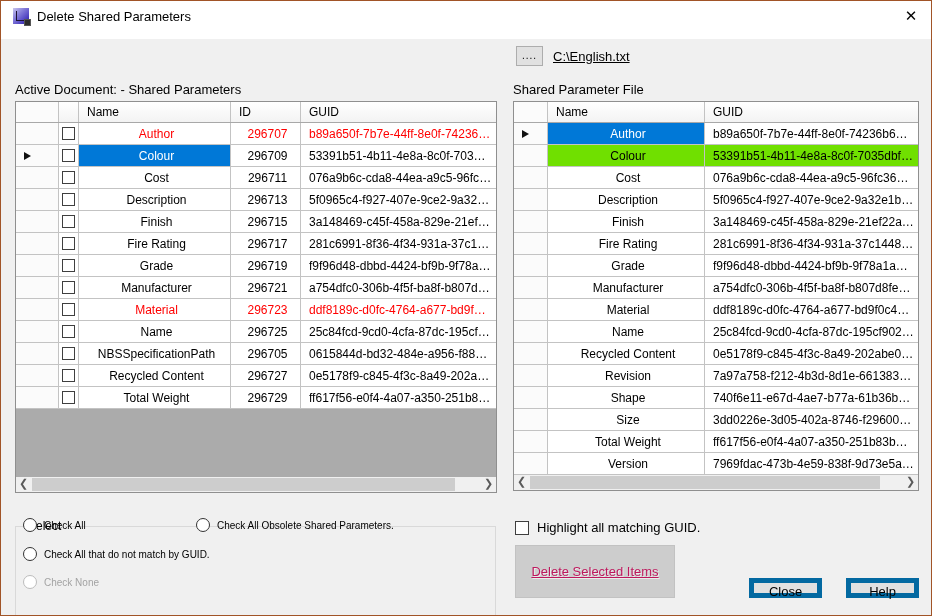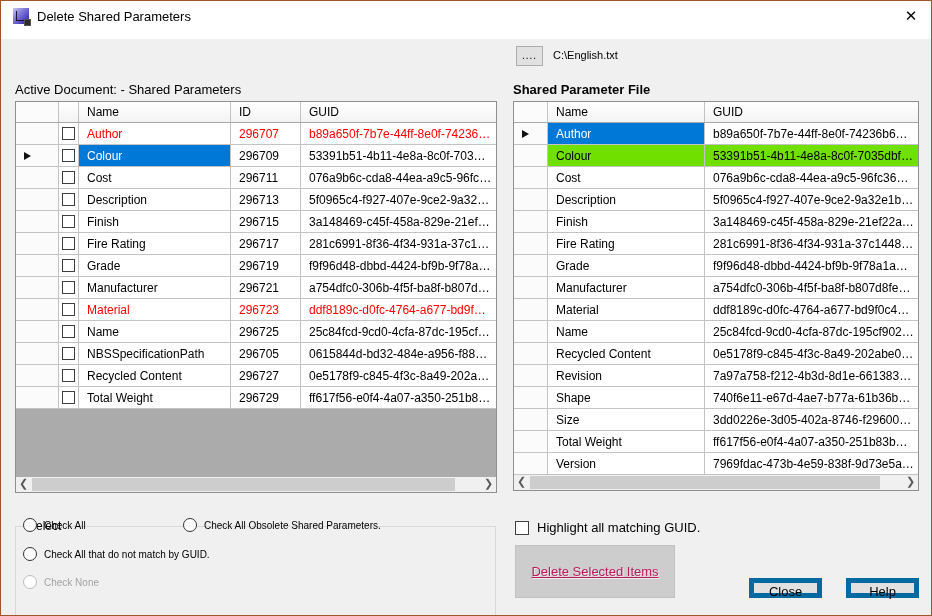--- a/index.html
+++ b/index.html
@@ -18,30 +18,30 @@
   .app-icon::after{content:"";position:absolute;right:-2px;bottom:-2px;width:5px;height:5px;
     background:#2b2b2b;border:1px solid #555;}
   .title{position:absolute;left:36px;top:8px;font-size:13px;}
   .close-btn{position:absolute;right:10px;top:6px;width:20px;height:18px;
     font-size:15px;line-height:18px;text-align:center;color:#000;cursor:default;}
   
   .section-label{position:absolute;font-size:13px;}
   .browse-btn{position:absolute;left:515px;top:45px;width:27px;height:20px;
     background:#e1e1e1;border:1px solid #adadad;font-size:10px;letter-spacing:1px;
     line-height:17px;text-align:center;box-sizing:border-box;}
-  .file-path{position:absolute;left:552px;top:48px;font-size:11px;}
+  .file-path{position:absolute;left:552px;top:48px;font-size:13px;text-decoration:underline;}
   
   .grid{position:absolute;background:#ababab;border:1px solid #8f8f8f;box-sizing:border-box;overflow:hidden;}
   .grid-left{left:14px;top:100px;width:482px;height:392px;}
   .grid-right{left:512px;top:100px;width:406px;height:390px;}
   .grid-header{display:flex;height:21px;background:linear-gradient(#ffffff,#f3f3f3);
     border-bottom:1px solid #a8a8a8;box-sizing:border-box;}
   .hcell{box-sizing:border-box;border-right:1px solid #c3c3c3;padding:3px 4px 0 8px;
     font-size:12px;white-space:nowrap;overflow:hidden;}
-  .grid-row{display:flex;height:22px;background:#ffffff;}
+  .grid-row{display:flex;height:22px;background:#ffffff;text-align:center;}
   .c{box-sizing:border-box;border-right:1px solid #c3c3c3;border-bottom:1px solid #c3c3c3;
     padding:4px 4px 0 8px;font-size:12px;white-space:nowrap;overflow:hidden;text-overflow:ellipsis;}
   .rowhdr{background:#fbfbfb;display:flex;align-items:center;padding:0 0 0 8px;}
   .cbcell{display:flex;align-items:center;justify-content:center;padding:0;}
   .cb{width:11px;height:11px;background:#fff;border:1px solid #3f3f3f;display:block;}
   .arrow{width:0;height:0;border-left:7px solid #111;border-top:4px solid transparent;
     border-bottom:4px solid transparent;}
   
   .lg .rowhdr{width:43px;}
   .lg .cbcell{width:20px;}
@@ -90,21 +90,21 @@
   <div class="titlebar">
     <span class="app-icon"></span>
     <span class="title">Delete Shared Parameters</span>
     <span class="close-btn">✕</span>
   </div>
 
   <div class="browse-btn">....</div>
   <div class="file-path">C:\English.txt</div>
 
   <div class="section-label" style="left:14px;top:81px;">Active Document: - Shared Parameters</div>
-  <div class="section-label" style="left:512px;top:81px;font-weight:bold;">Shared Parameter File</div>
+  <div class="section-label" style="left:512px;top:81px;">Shared Parameter File</div>
 
   <div class="grid grid-left lg">
     <div class="grid-header">
       <div class="hcell rowhdr"></div>
       <div class="hcell cbcell"></div>
       <div class="hcell col-name">Name</div>
       <div class="hcell col-id">ID</div>
       <div class="hcell col-guid">GUID</div>
     </div>
     <div id="left-body">
@@ -332,21 +332,21 @@
     </div>
   </div>
 
   <div class="groupbox">
     <span class="groupbox-label">Select</span>
   </div>
   <div class="radio" style="left:22px;top:517px;">
     <span class="rdot"></span>
     <span>Check All</span>
   </div>
-  <div class="radio" style="left:182px;top:517px;">
+  <div class="radio" style="left:195px;top:517px;">
     <span class="rdot"></span>
     <span>Check All Obsolete Shared Parameters.</span>
   </div>
   <div class="radio" style="left:22px;top:546px;">
     <span class="rdot"></span>
     <span>Check All that do not match by GUID.</span>
   </div>
   <div class="radio disabled" style="left:22px;top:574px;">
     <span class="rdot"></span>
     <span>Check None</span>

